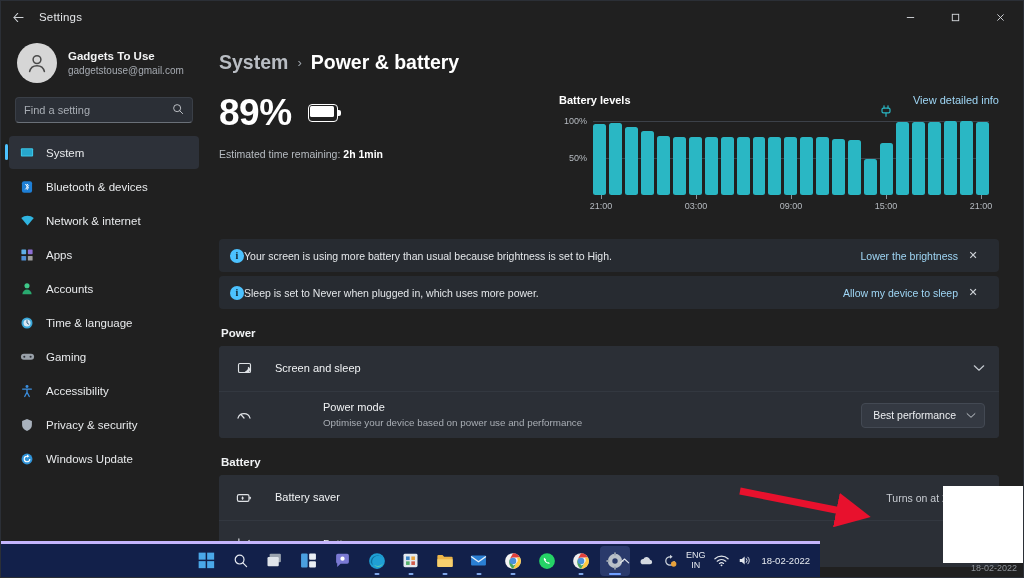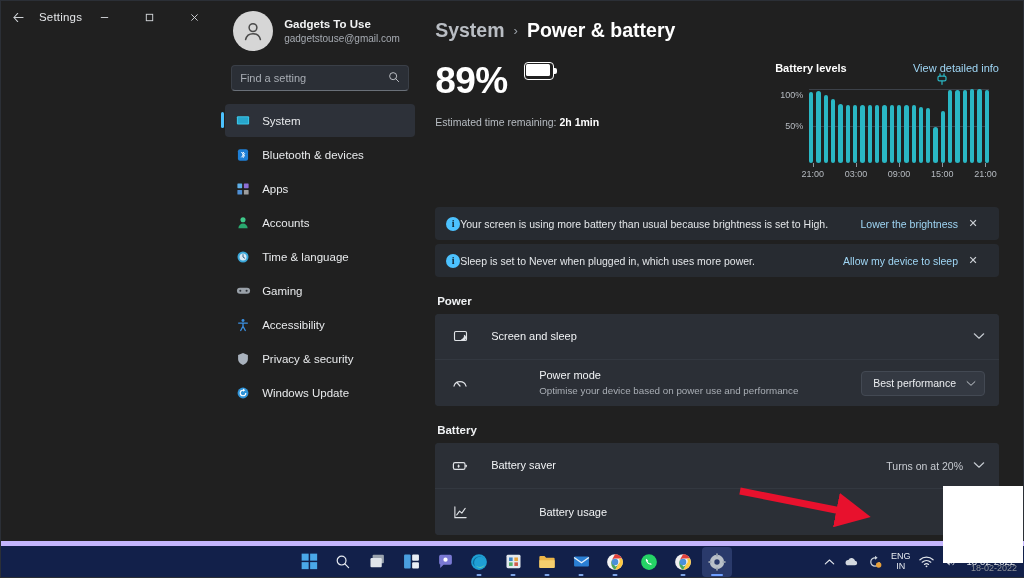--- a/index.html
+++ b/index.html
@@ -7,21 +7,21 @@
   body {
     font-family:"Liberation Sans", sans-serif;
     background:#0f1217;
     color:#ffffff;
     font-size:12px;
     -webkit-font-smoothing:antialiased;
   }
   .win {
     position:relative; width:1024px; height:578px;
     background:#202020;
-    display:flex; flex-direction:row;
+    display:flex; flex-direction:column;
     border:1px solid #2b2f36;
   }
   
   .titlebar {
     height:32px; flex:0 0 32px; background:#202020;
     display:flex; align-items:center; position:relative;
   }
   .back-btn {
     width:34px; height:32px; display:flex; align-items:center; justify-content:center;
     color:#cfd2d6; font-size:14px;
@@ -78,21 +78,21 @@
   .content {
     flex:1; min-width:0; background:#202020;
     padding:14px 24px 0 12px; overflow:hidden; position:relative;
   }
   .crumb { display:flex; align-items:center; gap:9px; margin:4px 0 0 0; }
   .crumb .sys { font-size:19.5px; color:#b9bdc3; font-weight:600; }
   .crumb .sep { font-size:13px; color:#9aa0a7; }
   .crumb .cur { font-size:19.5px; color:#ffffff; font-weight:700; }
   .summary { display:flex; margin-top:20px; }
   .batt-left { width:330px; flex:0 0 330px; }
-  .pct-row { display:flex; align-items:flex-start; gap:16px; }
+  .pct-row { display:flex; align-items:center; gap:16px; }
   .pct { font-size:37px; font-weight:700; color:#ffffff; letter-spacing:-.5px; line-height:1; }
   .batt-icon { position:relative; width:33px; height:18px; }
   .batt-icon .shell {
     width:30px; height:18px; border:1.6px solid #ffffff; border-radius:4px;
     position:absolute; left:0; top:0;
   }
   .batt-icon .fill {
     position:absolute; left:2.4px; top:2.4px; height:11.2px; width:24px;
     background:#ffffff; border-radius:1.5px;
   }
@@ -153,23 +153,23 @@
   .pill {
     background:#343942; border:1px solid #434953; border-radius:4px;
     height:25px; display:flex; align-items:center; gap:10px; padding:0 8px 0 11px;
     font-size:10.5px; color:#eceef1;
   }
   .chev { color:#c3c8ce; font-size:10px; line-height:1; }
   
   .arrow { position:absolute; left:0; top:0; width:1024px; height:578px; pointer-events:none; }
   
   .taskbar {
-    position:absolute; left:0; bottom:0; width:1024px; height:36px;
+    position:absolute; left:0; bottom:0; width:819px; height:36px;
     background:#12204a; display:flex; align-items:center;
-    border-top:5px solid #c4b5fd;
+    border-top:3px solid #c4b5fd;
     padding-left:13px;
   }
   .tb-center { position:absolute; left:50%; transform:translateX(-50%); display:flex; gap:4px; align-items:center; }
   .tb-item {
     width:30px; height:30px; border-radius:4px;
     display:flex; align-items:center; justify-content:center; position:relative;
   }
   .tb-item.active { background:#2a3a6b; }
   .tb-item .dot {
     position:absolute; bottom:1px; left:50%; transform:translateX(-50%);
@@ -266,20 +266,28 @@
         <div class="nav-item">
           <span class="ico">
             <svg width="14" height="14" viewBox="0 0 16 16">
               <rect x="2.2" y="1.4" width="11.6" height="13.2" rx="2.4" fill="#1e7fd6"></rect>
               <path d="M6.3 5.1 L9.9 9.1 L8 10.9 L8 4.6 L9.9 6.4 L6.3 10.4" fill="none" stroke="#ffffff" stroke-width="1" stroke-linejoin="round" stroke-linecap="round"></path>
             </svg>
           </span>
           <span class="lbl">Bluetooth &amp; devices</span>
         </div>
 
+        <div class="nav-item">
+          <span class="ico">
+            <svg width="15" height="15" viewBox="0 0 16 16">
+              <path d="M1.3 5.4 A10 10 0 0 1 14.7 5.4 L8 13.2 Z" fill="#2fb4e0"></path>
+            </svg>
+          </span>
+          <span class="lbl">Network &amp; internet</span>
+        </div>
 
 
         <div class="nav-item">
           <span class="ico">
             <svg width="14" height="14" viewBox="0 0 16 16">
               <rect x="1.6" y="1.6" width="5.4" height="5.4" rx=".7" fill="#5fb0e8"></rect>
               <rect x="9" y="1.6" width="5.4" height="5.4" rx=".7" fill="#8d6fd6"></rect>
               <rect x="1.6" y="9" width="5.4" height="5.4" rx=".7" fill="#4f8fd4"></rect>
               <rect x="9" y="9" width="5.4" height="5.4" rx=".7" fill="#9e9e9e"></rect>
             </svg>
@@ -380,21 +388,21 @@
         <div class="chart-box">
           <div class="chart-head">
             <span class="chart-title">Battery levels</span>
             <span class="chart-link">View detailed info</span>
           </div>
           <div class="plot">
             <div id="gridlines">
                 <div class="gridline" style="top: 37px;"></div>
                 <div class="ylab" style="top: 37px;">50%</div>
                 <div class="gridline" style="top: 0px;"></div>
-                <div class="ylab" style="top: 6px;">100%</div>
+                <div class="ylab" style="top: 0px;">100%</div>
               </div>
             <div class="bars" id="bars">
                 <div class="bar" title="21:00 — 96%" style="height: 71.04px; background: rgb(42, 183, 196);"></div>
                 <div class="bar" title="22:00 — 97%" style="height: 71.78px; background: rgb(42, 183, 196);"></div>
                 <div class="bar" title="23:00 — 92%" style="height: 68.08px; background: rgb(42, 183, 196);"></div>
                 <div class="bar" title="00:00 — 87%" style="height: 64.38px; background: rgb(42, 183, 196);"></div>
                 <div class="bar" title="01:00 — 80%" style="height: 59.2px; background: rgb(42, 183, 196);"></div>
                 <div class="bar" title="02:00 — 78%" style="height: 57.72px; background: rgb(42, 183, 196);"></div>
                 <div class="bar" title="03:00 — 78%" style="height: 57.72px; background: rgb(42, 183, 196);"></div>
                 <div class="bar" title="04:00 — 79%" style="height: 58.46px; background: rgb(42, 183, 196);"></div>

